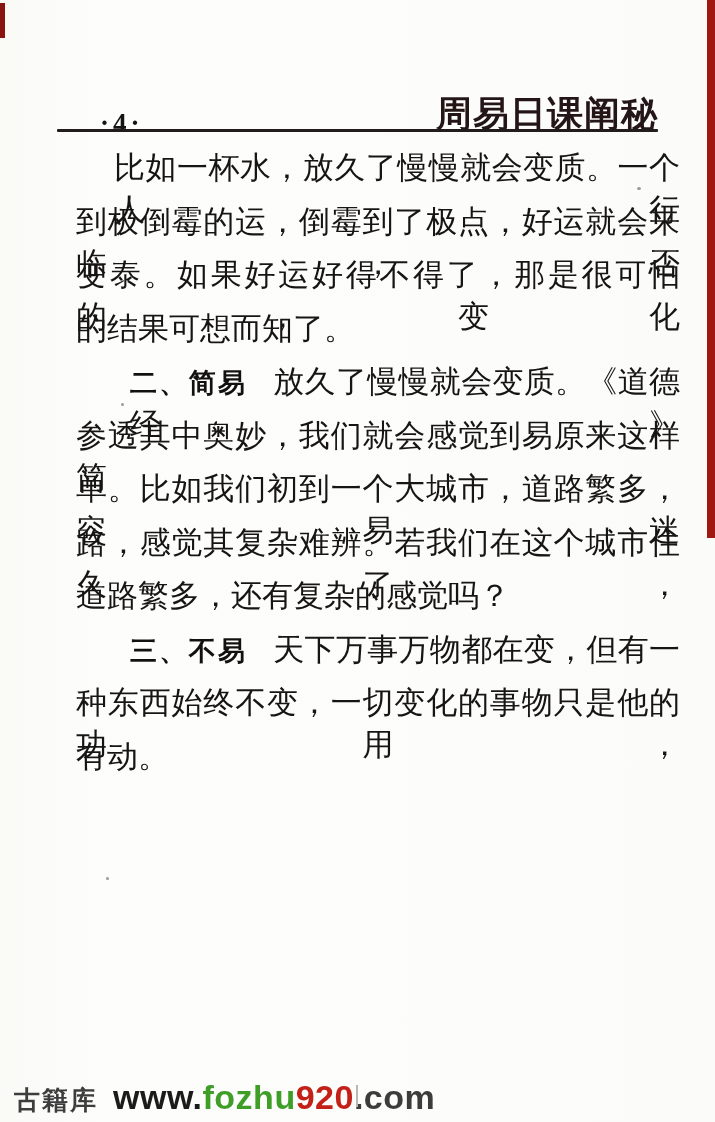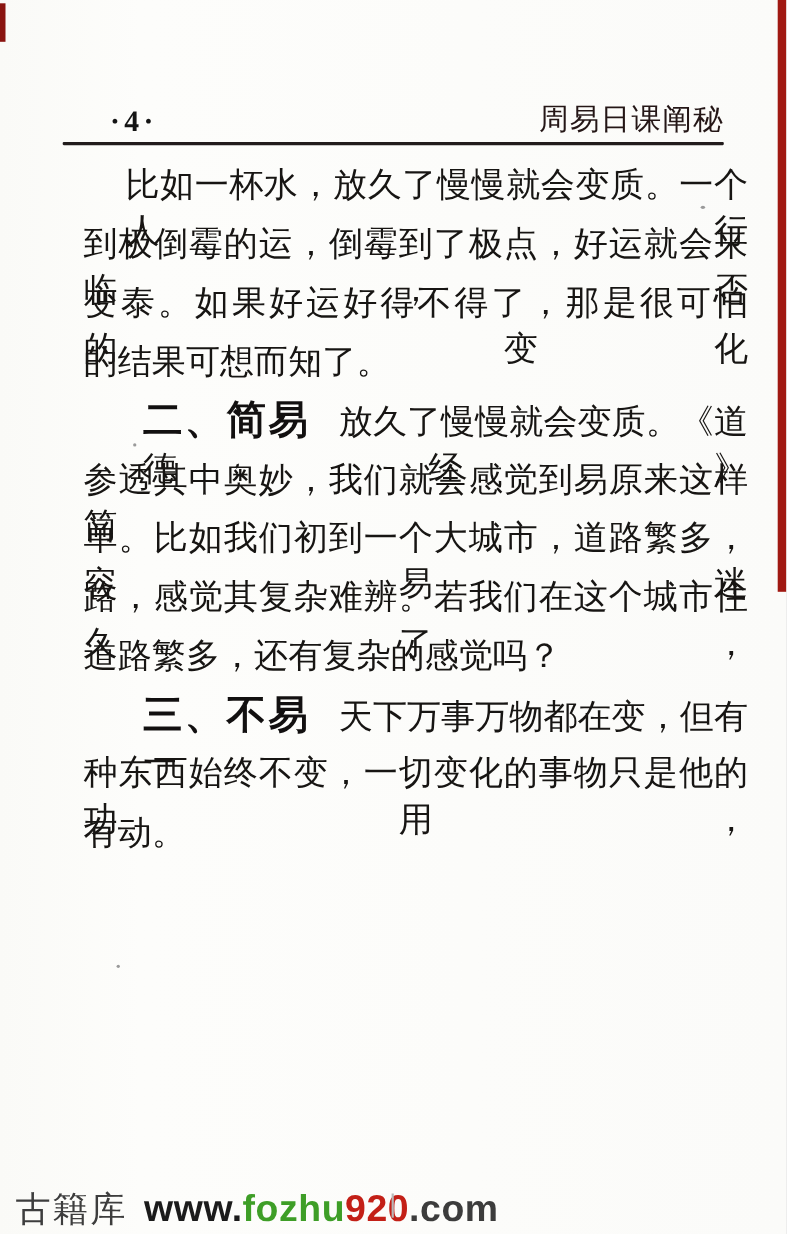--- a/index.html
+++ b/index.html
@@ -8,34 +8,34 @@
     background:linear-gradient(90deg,#fafaf7 0%,#fdfdfb 18%,#fcfcfa 60%,#fbfbf9 100%);
     font-family:"Liberation Serif","DejaVu Serif",serif;
     overflow:hidden;
   }
   
   .red-bar{position:absolute;top:0;right:0;width:8px;height:538px;background:#a01812;}
   .red-tick{position:absolute;top:3px;left:0;width:5px;height:35px;background:#8a1410;}
   
   .header{position:absolute;top:90px;left:58px;width:600px;display:flex;justify-content:space-between;align-items:flex-end;}
   .pnum{font-size:27px;font-weight:bold;letter-spacing:4px;color:#141414;margin-left:42px;}
-  .title{font-size:27px;font-weight:normal;color:#241616;letter-spacing:1px;}
+  .title{font-size:36px;font-weight:bold;color:#241616;letter-spacing:1px;}
   .rule{position:absolute;top:129px;left:57px;width:601px;height:3px;background:#221c1c;border-radius:1px;}
   
   .body-text{position:absolute;top:147px;left:76px;width:604px;color:#171513;}
   .tline{height:53.5px;line-height:42px;font-size:31px;text-align:left;}
   .tline.just{text-align:justify;text-align-last:justify;}
   .tline.ind-para{padding-left:38px;}
   .tline.ind-heading{padding-left:54px;}
-  .seg-heading{font-size:36px;font-weight:bold;letter-spacing:2px;margin-right:26px;color:#121010;}
+  .seg-heading{font-size:27px;font-weight:bold;letter-spacing:2px;margin-right:26px;color:#121010;}
   .seg-body{color:#171513;}
   
   .wm{position:absolute;left:14px;top:1078px;display:flex;align-items:baseline;gap:15px;
       font-family:"Liberation Sans","DejaVu Sans",sans-serif;}
-  .wm-lib{font-size:32px;font-weight:normal;color:#3d3d3d;letter-spacing:2px;}
+  .wm-lib{font-size:26px;font-weight:bold;color:#3d3d3d;letter-spacing:2px;}
   .wm-url{font-size:34px;font-weight:bold;letter-spacing:0.5px;}
   
   .speck{position:absolute;background:#9a9a9a;border-radius:50%;}
   .speck1{left:637px;top:187px;width:4px;height:3px;}
   .speck2{left:121px;top:403px;width:3px;height:3px;}
   .speck3{left:106px;top:877px;width:3px;height:3px;}
   .cutmark{position:absolute;left:356px;top:1085px;width:2px;height:22px;background:#b8b8b8;}
 </style>
 </head>
 <body>

